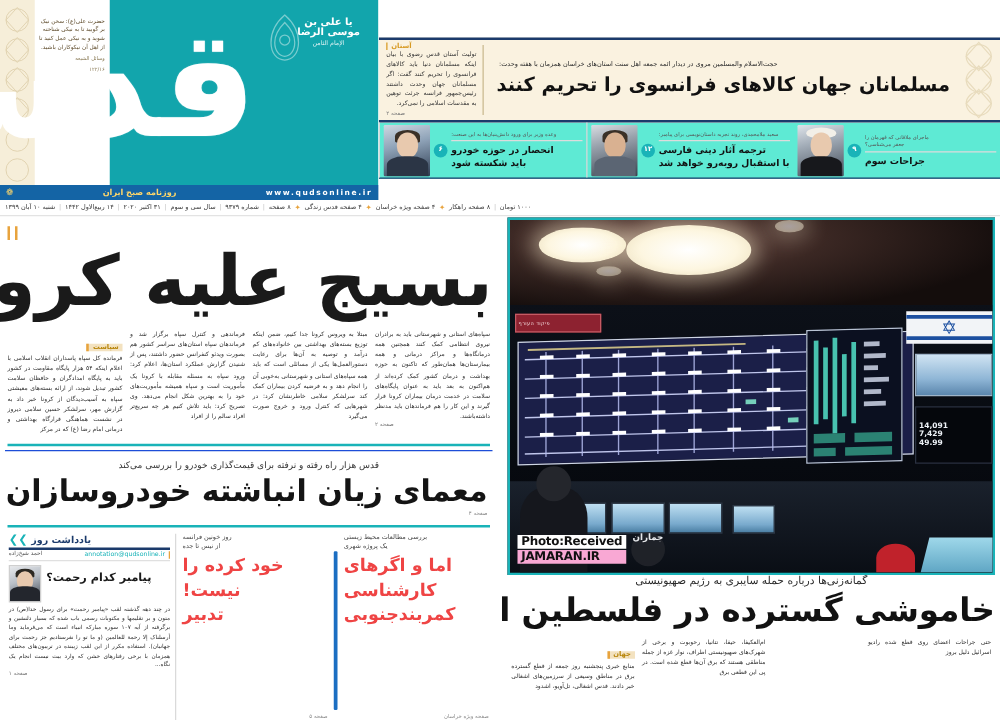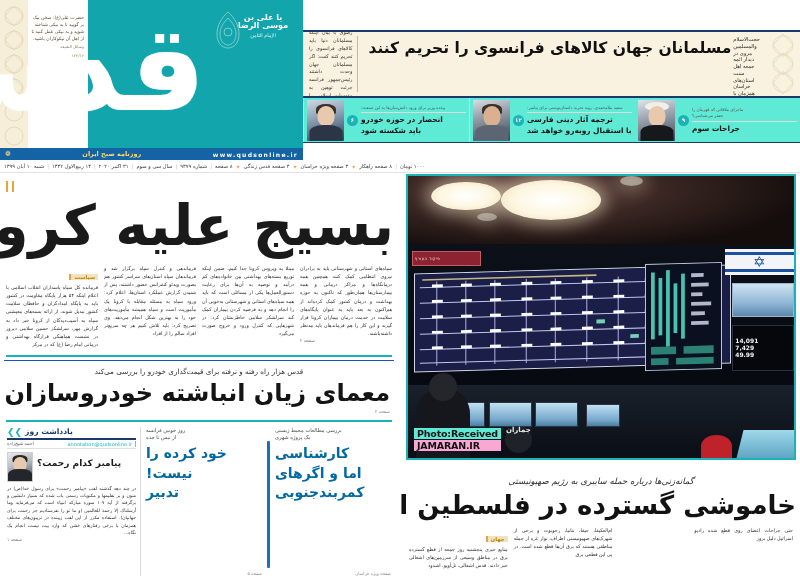--- a/index.html
+++ b/index.html
@@ -40,21 +40,21 @@
   }
   .ornament{
     position:absolute; top:0; right:0; width:34px; height:100%;
     opacity:.55;
   }
   .unity-inner{
     display:flex; flex-direction:row-reverse;
     height:100%; padding:4px 40px 4px 6px; gap:6px;
   }
   .unity-main{
-    flex:1; display:flex; flex-direction:row; justify-content:center;
+    flex:1; display:flex; flex-direction:column; justify-content:center;
     align-items:flex-start; padding-left:4px;
   }
   .unity-kicker{
     font-size:5.2px; color:#2b2b2b; line-height:1.3;
     width:100%; text-align:left; padding-left:2px; letter-spacing:.1px;
   }
   .unity-head{
     font-size:15.5px; font-weight:bold; color:#111;
     line-height:1.25; width:100%; text-align:left; margin-top:3px;
     white-space:nowrap;
@@ -304,21 +304,21 @@
   .note-body{ margin-top:3px; }
 
   .bt-mid{
     flex:1; display:flex; flex-direction:row-reverse; gap:4px; min-width:0;
   }
   .mini{ flex:1; min-width:0; display:flex; flex-direction:column; }
   .mini-kicker{
     font-size:5.2px; color:#4a4a4a; text-align:left; line-height:1.45;
   }
   .mini-head{
-    font-size:14px; font-weight:bold; color:#0369a1; text-align:left;
+    font-size:14px; font-weight:bold; color:#ef4444; text-align:left;
     line-height:1.2; margin-top:3px; letter-spacing:-.4px;
   }
   .mini-ref{ font-size:4.3px; color:#8a8a8a; text-align:right; margin-top:auto; }
   .mini-sep{ width:3px; background:#1b6ec2; flex:0 0 3px; margin:14px 1px 8px 1px; border-radius:1px;}
 
   
   .col-photo{
     width:400px; display:flex; flex-direction:column;
     padding:0 4px 0 6px; background:#fff;
   }
@@ -419,31 +419,31 @@
     z-index:5;
   }
   .wm-circle{
     width:27px; height:27px; border-radius:50%;
     background:rgba(35,38,44,.82);
     display:flex; align-items:flex-start; justify-content:center;
     color:#e7e9ec; font-size:7px; font-weight:bold;
   }
   .wm-lines{ display:flex; flex-direction:column; }
   .wm-l1{
-    background:#5eead4; color:#111; font-size:9.5px; font-weight:bold;
+    background:#ffffff; color:#111; font-size:9.5px; font-weight:bold;
     padding:0 3px; direction:ltr; letter-spacing:-.2px;
   }
   .wm-l2{
     background:#f9a8d4; color:#111; font-size:9.5px; font-weight:bold;
     padding:0 3px; direction:ltr; margin-top:1px; letter-spacing:-.2px;
   }
 
   .ps-kicker{
     font-size:8.6px; color:#2a2a2a; text-align:center;
-    margin-top:16px; line-height:1.3; letter-spacing:-.2px;font-style:italic;
+    margin-top:0; line-height:1.3; letter-spacing:-.2px;
   }
   .ps-head{
     font-size:26px; font-weight:bold; color:#121212; text-align:center;
     line-height:1.18; margin-top:3px; white-space:nowrap; letter-spacing:-.8px;
   }
   .ps-cols{
     display:flex; flex-direction:row-reverse; gap:6px;
     padding:5px 3px 0 3px; flex:1; min-height:0;
   }
   .ps-col{ flex:1; min-width:0; }
@@ -680,22 +680,22 @@
             <div class="mini-head">نیست!</div>
             <div class="mini-head">تدبیر</div>
             <div class="mini-ref">صفحه ۵</div>
           </div>
 
           <div class="mini-sep"></div>
 
           <div class="mini">
             <div class="mini-kicker">بررسی مطالعات محیط زیستی</div>
             <div class="mini-kicker">یک پروژه شهری</div>
+            <div class="mini-head">اما و اگرهای</div>
             <div class="mini-head">کارشناسی</div>
-            <div class="mini-head">اما و اگرهای</div>
             <div class="mini-head">کمربندجنوبی</div>
             <div class="mini-ref">صفحه ویژه خراسان</div>
           </div>
         </div>
 
       </div>
     </div>
 
     <div class="col-photo">
 

